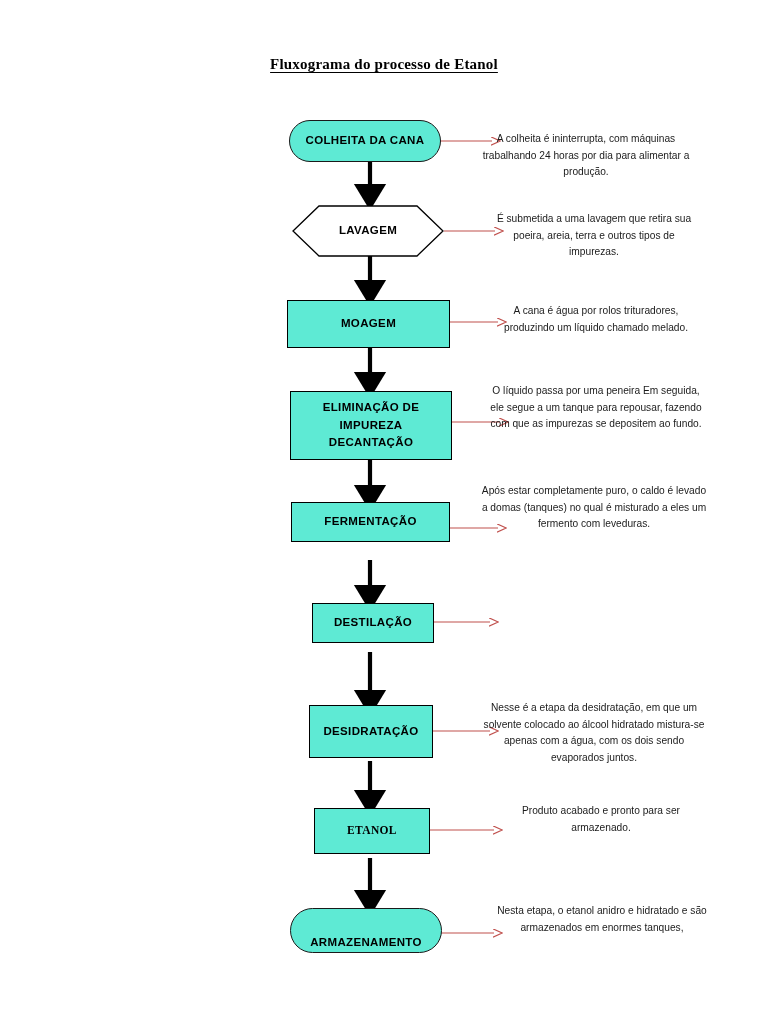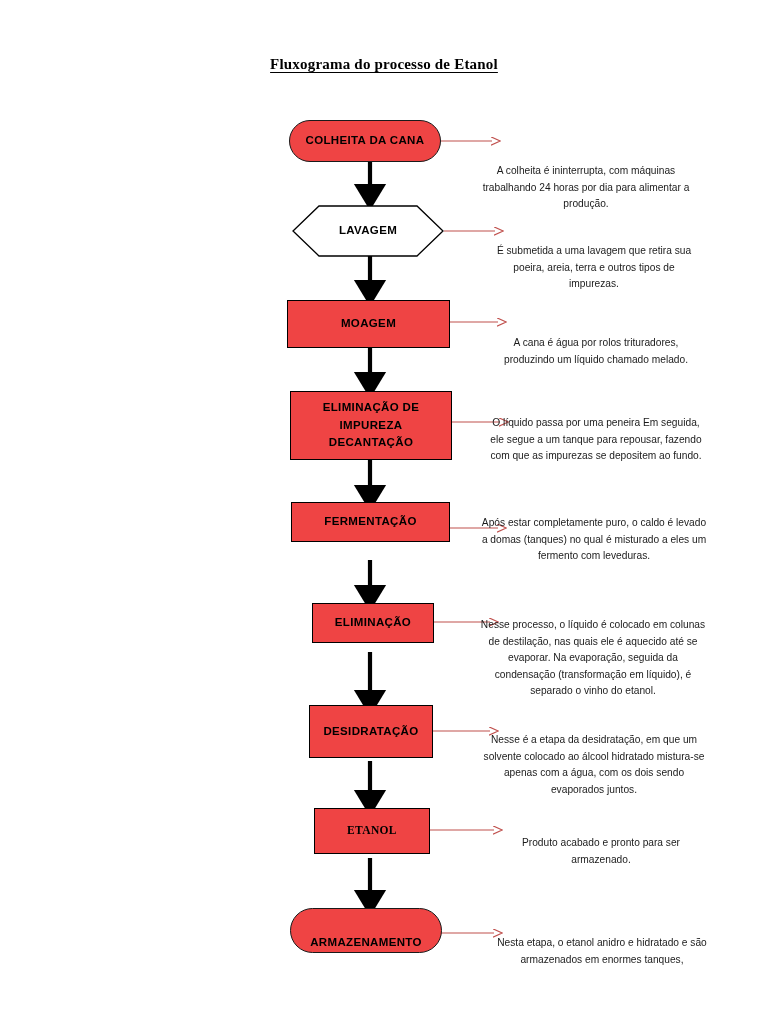--- a/index.html
+++ b/index.html
@@ -51,21 +51,21 @@
   }
 
   
   .node {
     position: absolute;
     box-sizing: border-box;
     display: flex;
     align-items: center;
     justify-content: center;
     text-align: center;
-    background: #ef4444;
+    background: #5eead4;
     font-weight: bold;
     font-size: 11.5px;
     letter-spacing: 0.35px;
     line-height: 1.55;
   }
   .node .node-label {
     display: block;
     width: 100%;
     white-space: pre-line;
   }
@@ -93,21 +93,20 @@
 
   
   .desc {
     position: absolute;
     box-sizing: border-box;
     text-align: center;
     font-size: 10.2px;
     line-height: 1.62;
     color: #1b1b1b;
     font-family: "Liberation Sans", sans-serif;
-    margin-top: 32px;
   }
 </style>
 </head>
 <body>
 
 <div id="page">
 
   <div class="doc-title">Fluxograma do processo de Etanol</div>
 
   <svg id="connectors" viewBox="0 0 768 1024" width="768" height="1024">
@@ -163,21 +162,21 @@
 
   <div class="node rect" style="left:287px; top:300px; width:163px; height:48px;">
     <span class="node-label">MOAGEM</span>
   </div>
 
   <div class="node rect" style="left:291px; top:502px; width:159px; height:40px;">
     <span class="node-label">FERMENTAÇÃO</span>
   </div>
 
   <div class="node rect" style="left:312px; top:603px; width:122px; height:40px;">
-    <span class="node-label">ELIMINAÇÃO</span>
+    <span class="node-label">DESTILAÇÃO</span>
   </div>
 
   <div class="node rect" style="left:309px; top:705px; width:124px; height:53px;">
     <span class="node-label">DESIDRATAÇÃO</span>
   </div>
 
   <div class="node rect" style="left:314px; top:808px; width:116px; height:46px;font-family:Liberation Serif, serif;">
     <span class="node-label">ETANOL</span>
   </div>
 
@@ -188,21 +187,20 @@
   <div class="desc" style="left:480px; top:131px; width:212px;">A colheita é ininterrupta, com máquinas trabalhando 24 horas por dia para alimentar a produção.</div>
 
   <div class="desc" style="left:487px; top:211px; width:214px;">É  submetida  a uma lavagem que retira sua poeira, areia, terra e outros tipos de impurezas.</div>
 
   <div class="desc" style="left:492px; top:303px; width:208px;">A cana é água por rolos trituradores, produzindo um líquido chamado melado.</div>
 
   <div class="desc" style="left:489px; top:383px; width:214px;">O líquido passa por uma peneira  Em seguida, ele segue a um tanque para repousar, fazendo com que as impurezas se depositem ao fundo.</div>
 
   <div class="desc" style="left:481px; top:483px; width:226px;">Após estar completamente puro, o caldo é levado a domas (tanques) no qual é misturado a eles um fermento com leveduras.</div>
 
-  <div class="desc" style="left:477px; top:585px; width:232px;">Nesse processo, o líquido é colocado em colunas de destilação, nas quais ele é aquecido até se evaporar. Na evaporação, seguida da condensação (transformação em líquido), é separado o vinho do etanol.</div>
 
   <div class="desc" style="left:478px; top:700px; width:232px;">Nesse é a etapa da desidratação, em que um solvente colocado ao álcool hidratado mistura-se apenas com a água, com os dois sendo evaporados juntos.</div>
 
   <div class="desc" style="left:503px; top:803px; width:196px;">Produto acabado e pronto para ser armazenado.</div>
 
   <div class="desc" style="left:490px; top:903px; width:224px;">Nesta etapa, o etanol anidro e hidratado e são armazenados em enormes tanques,</div>
 
 </div>
 
 </body></html>

